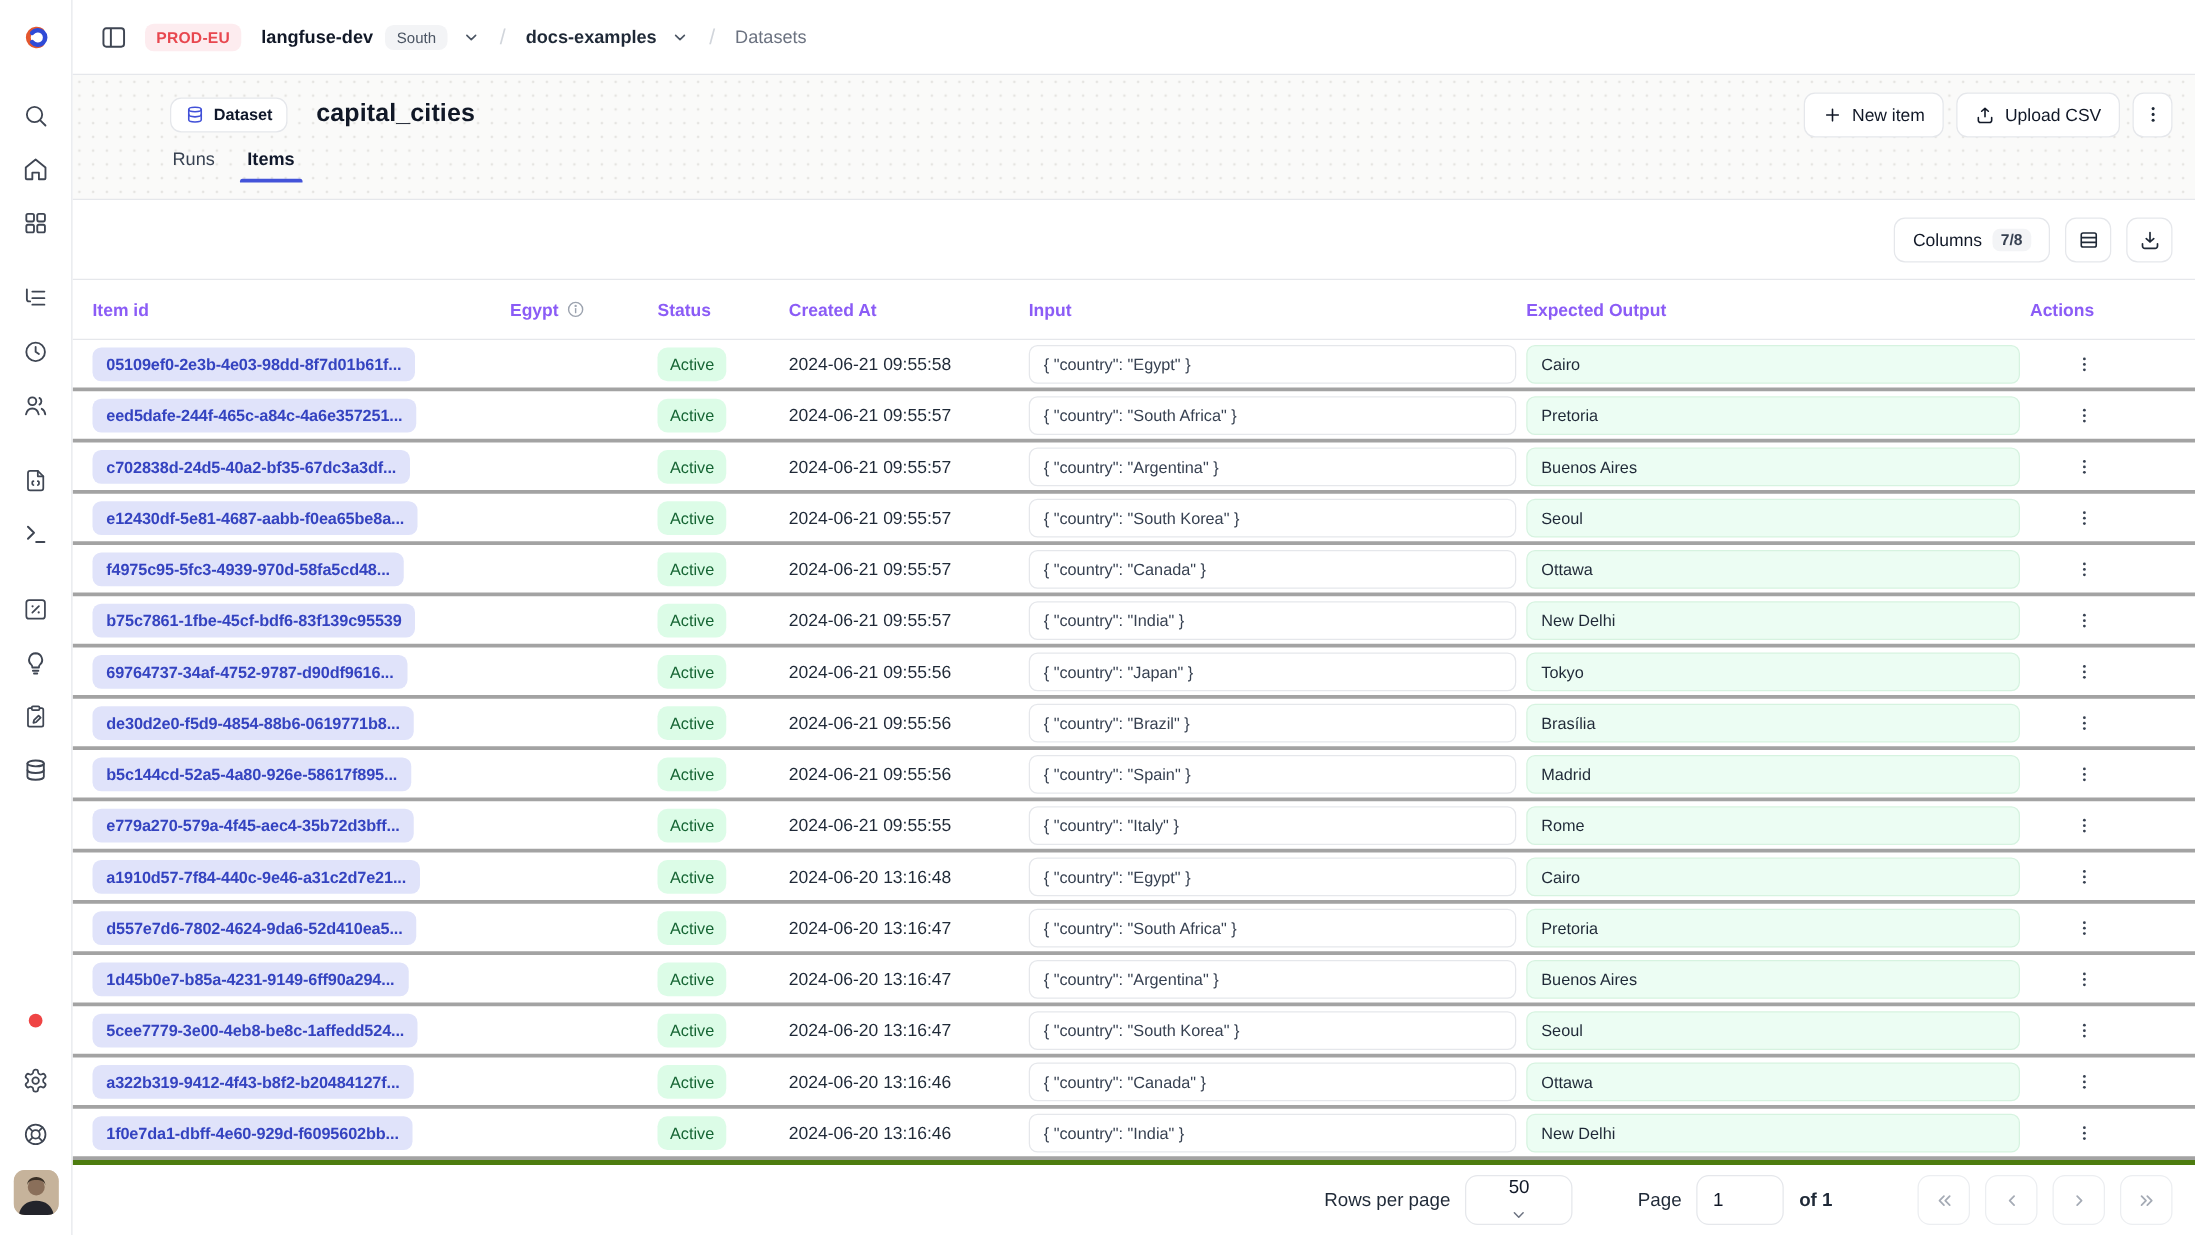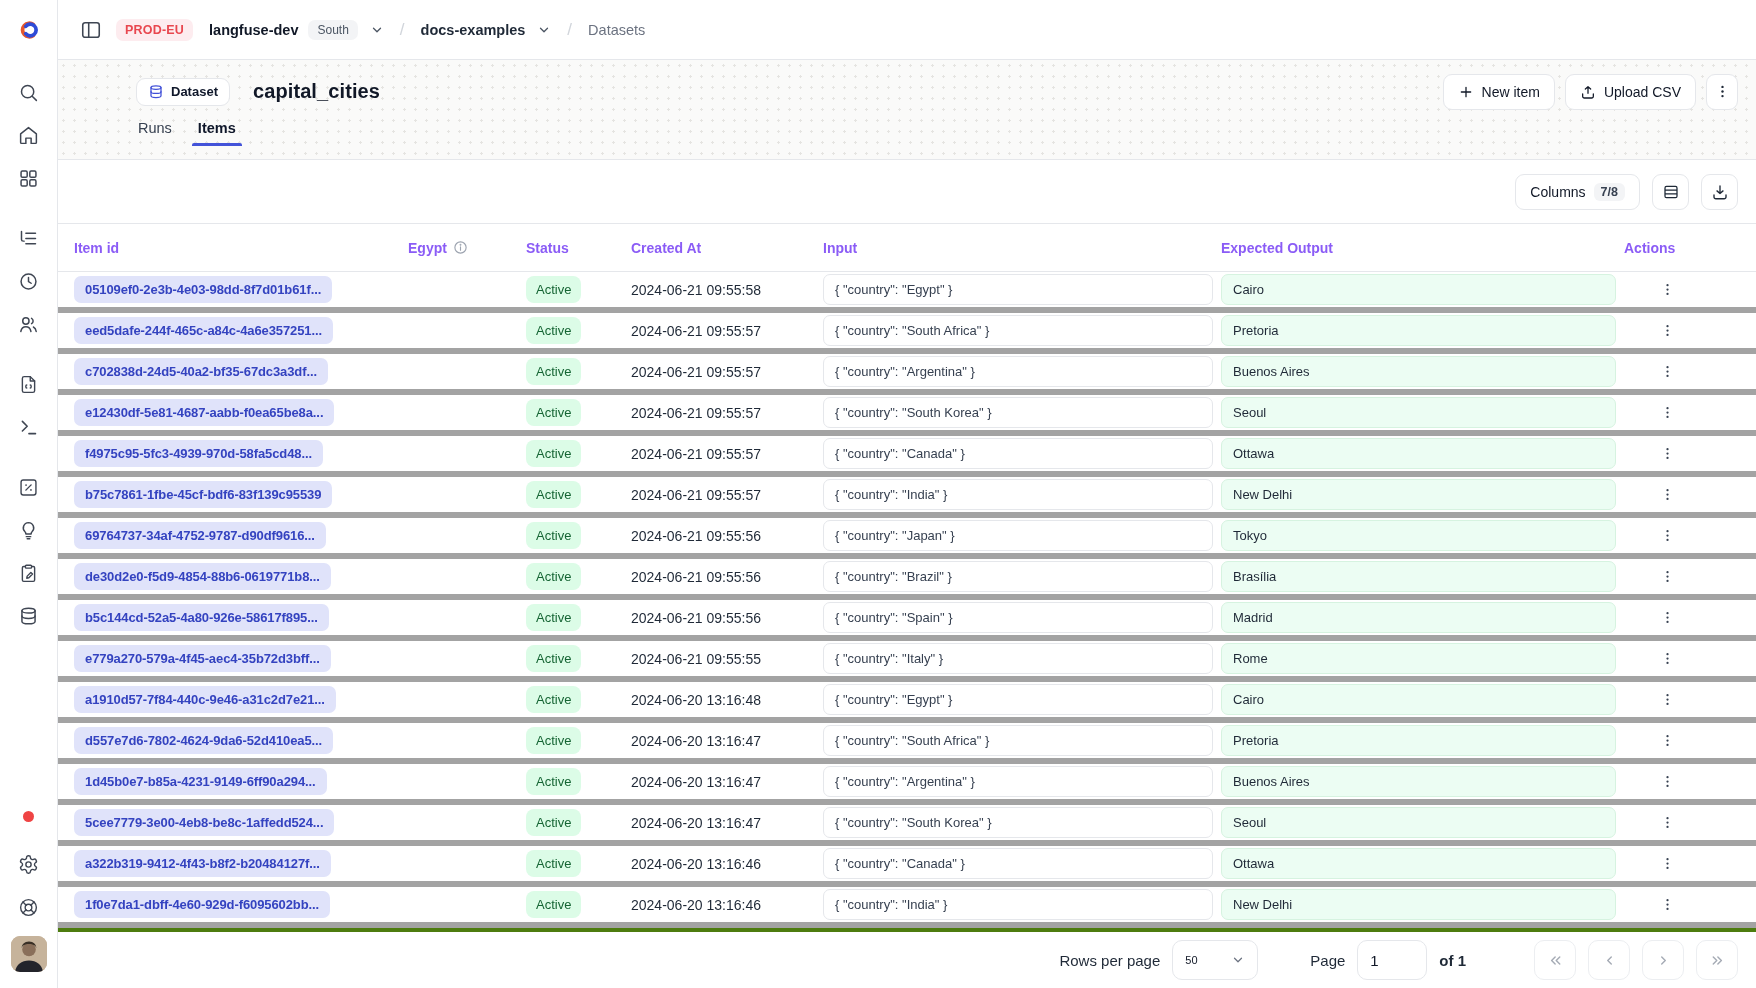--- a/index.html
+++ b/index.html
@@ -47,34 +47,34 @@
   .tab.active::after { content:""; position:absolute; left:-6px; right:-6px; bottom:-1px; height:3px; background:#4353d9; border-radius:2px 2px 0 0; }
 
   
   .content { position:absolute; left:58px; top:161px; width:1698px; height:827px; background:#fff; }
   .toolbar-row { height:62px; display:flex; align-items:center; justify-content:flex-end; padding:0 18px; gap:11px; }
   .cols-badge { background:#f3f4f6; color:#374151; font-size:12.5px; font-weight:600; border-radius:6px; padding:2px 7px; }
 
   .grid { display:grid; grid-template-columns:334px 118px 105px 192px 398px 403px 1fr; align-items:center; padding-left:8px; }
   .thead { height:49px; border-top:1px solid #e5e7eb; border-bottom:1px solid #e5e7eb; }
   .th { font-size:14px; font-weight:600; color:#8b5cf6; padding-left:8px; display:flex; align-items:center; gap:6px; }
-  .trow { height:41px; border-bottom:6px solid #a3a3a3; }
+  .trow { height:41px; border-bottom:3px solid #a3a3a3; }
   .td { padding-left:8px; display:flex; align-items:center; }
   .pill-id { background:#e0e3fa; color:#3443c0; font-size:13px; font-weight:600; border-radius:7px; padding:0 11px; height:27px; display:inline-flex; align-items:center; white-space:nowrap; cursor:pointer; letter-spacing:-.1px; }
   .badge-active { background:#dcfce7; color:#166534; font-size:13px; font-weight:500; border-radius:8px; padding:0 10px; height:27px; display:inline-flex; align-items:center; }
   .created { font-size:14px; color:#1f2937; }
   .cell-box { width:394px; height:31px; border-radius:7px; display:flex; align-items:center; padding:0 11px; font-size:13px; color:#374151; white-space:nowrap; overflow:hidden; }
   .in-box { background:#fff; border:1px solid #e5e7eb; }
   .out-box { background:#ecfdf3; border:1px solid #d6f3e0; width:395px; color:#1f2937; }
   .kebab { background:none; border:none; cursor:pointer; margin-left:30px; padding:4px 6px; border-radius:6px; display:flex; }
 
   
   .tfooter { height:60px; border-top:4px solid #4d7c0f; display:flex; align-items:center; justify-content:flex-end; padding-right:18px; gap:12px; }
   .f-label { font-size:15px; font-weight:500; color:#1f2937; }
-  .select50 { width:86px; height:40px; border:1px solid #e5e7eb; border-radius:10px; display:flex; align-items:center; justify-content:space-between; padding:0 12px; font-size:11px; color:#111827; cursor:pointer; background:#fff; }
+  .select50 { width:86px; height:40px; border:1px solid #e5e7eb; border-radius:10px; display:flex; align-items:center; justify-content:space-between; padding:0 12px; font-size:15px; color:#111827; cursor:pointer; background:#fff;flex-direction:column; }
   .gap40 { width:28px; }
   .page-input { width:70px; height:40px; border:1px solid #e5e7eb; border-radius:10px; font-size:15px; color:#111827; padding:0 12px; font-family:inherit; }
   .pg-btn { width:42px; height:40px; border:1px solid #eceef1; border-radius:10px; background:#fff; display:flex; align-items:center; justify-content:center; cursor:pointer; }
   .pg-btn svg { stroke:#a5abb5; }
 </style>
 </head>
 <body>
 
 <div class="app">
 

